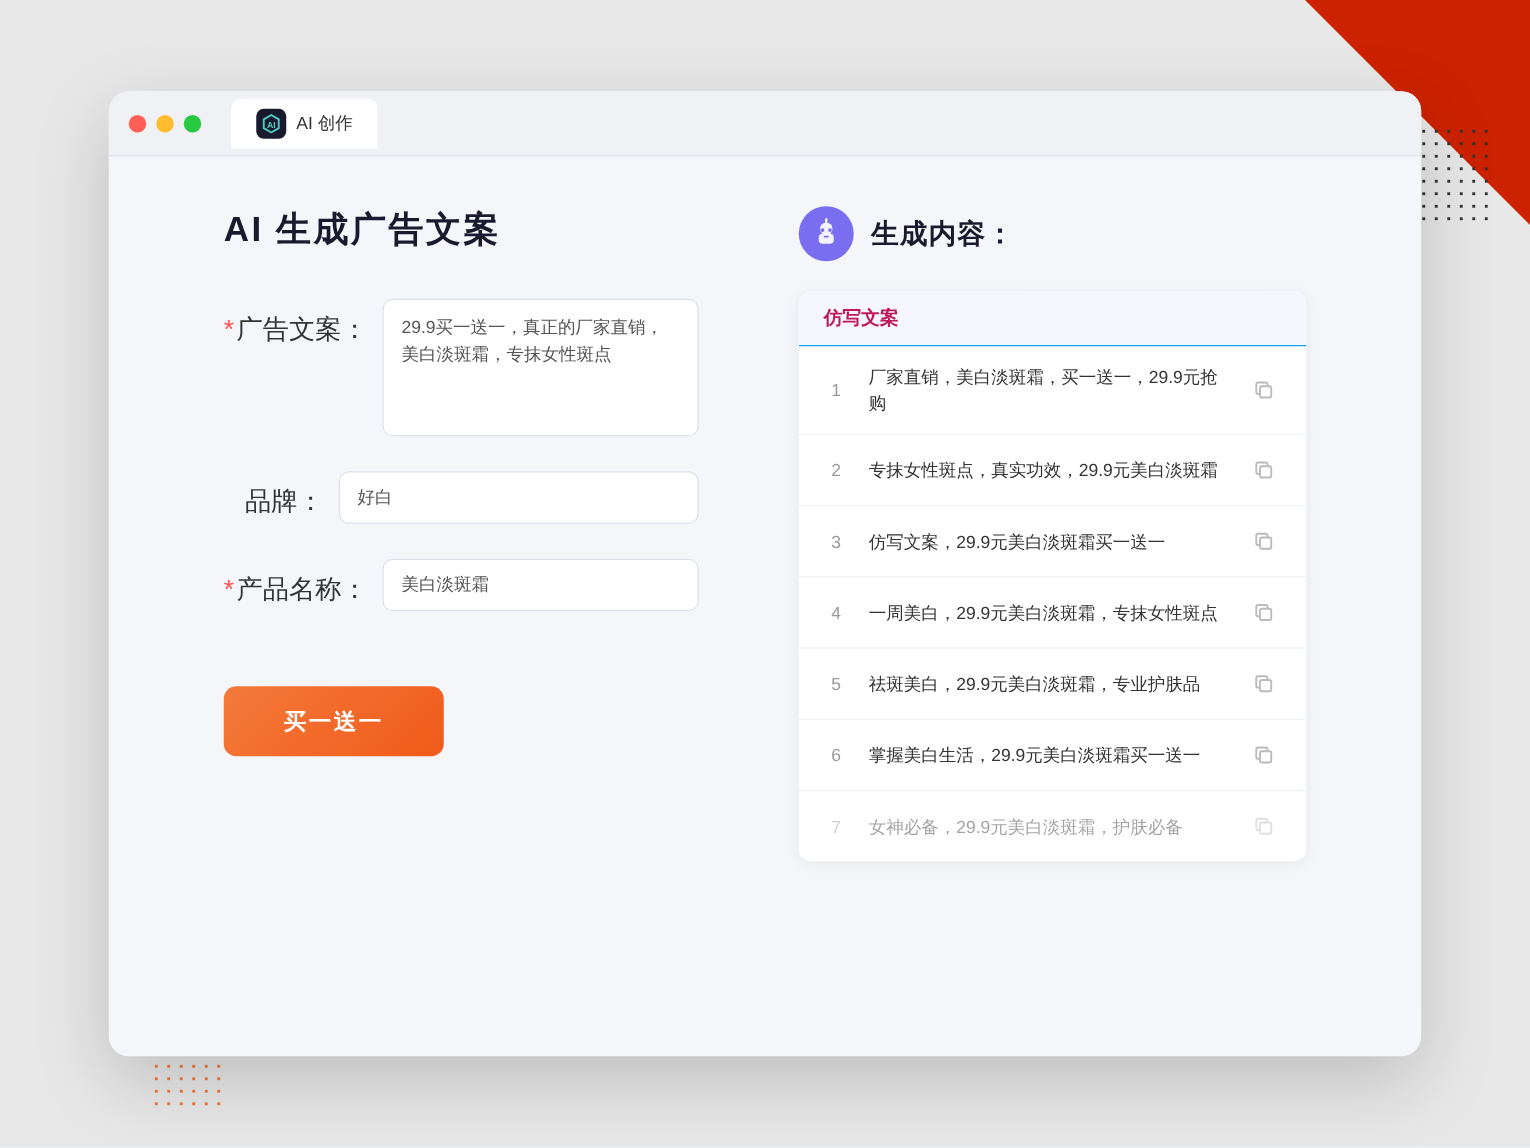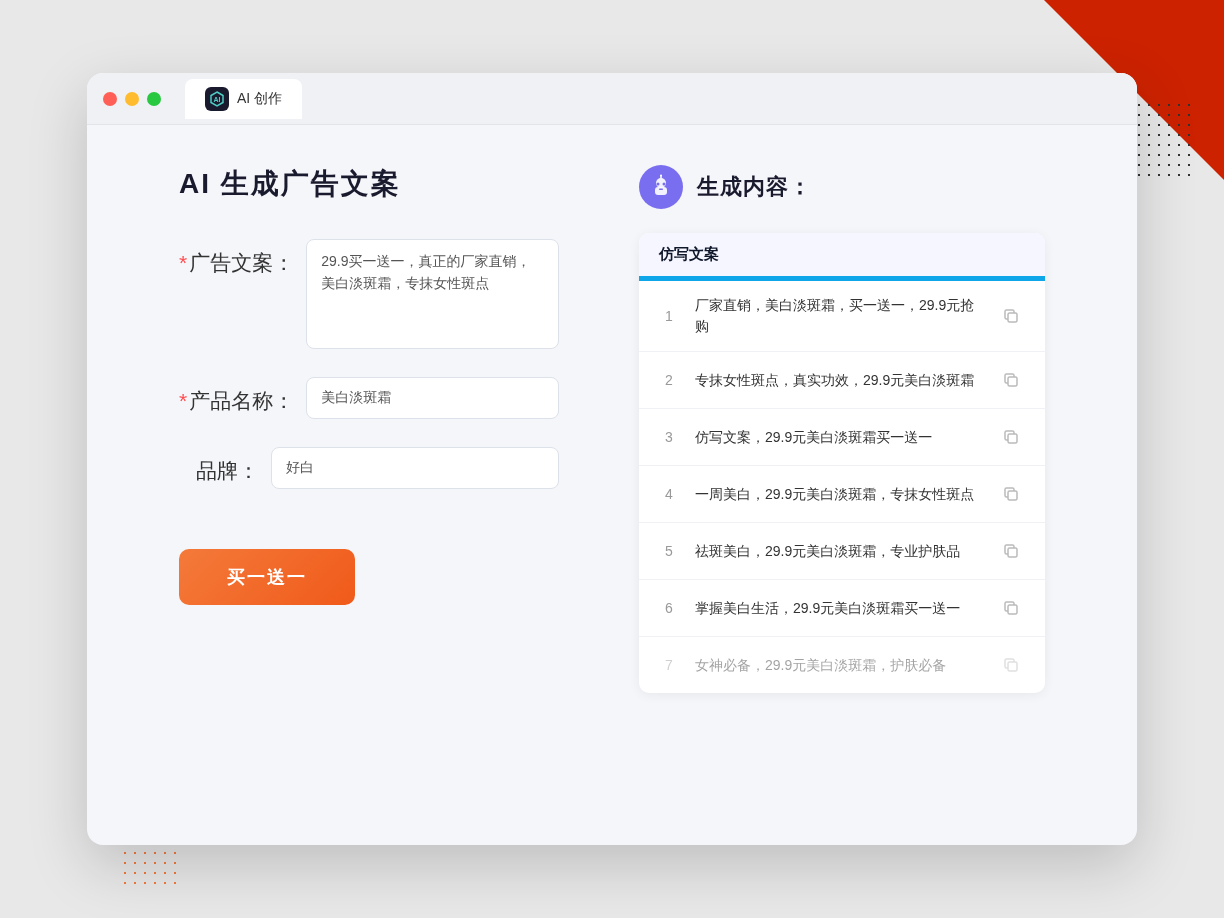--- a/index.html
+++ b/index.html
@@ -228,22 +228,22 @@
       border-radius: 10px;
       overflow: hidden;
       box-shadow: 0 2px 12px rgba(0,0,0,0.06);
     }
 
     .table-header {
       background: #f5f6ff;
       padding: 12px 20px;
       font-size: 15px;
       font-weight: 600;
-      color: #0f172a;
-      border-bottom: 5px solid #0ea5e9;
+      color: #be185d;
+      border-bottom: 1px solid #0ea5e9;
     }
 
     .result-row {
       display: flex;
       align-items: center;
       padding: 14px 20px;
       border-bottom: 1px solid #f0f1f5;
       gap: 16px;
       transition: background 0.15s;
     }
@@ -316,30 +316,30 @@
       
       <div class="form-row">
         <label class="form-label">
           <span class="required-star">*</span><span>广告文案：</span>
         </label>
         <textarea class="form-input" style="">29.9买一送一，真正的厂家直销，美白淡斑霜，专抹女性斑点</textarea>
       </div>
 
       
       <div class="form-row">
+        <label class="form-label">品牌：</label>
+        <input type="text" class="form-input input-single" value="好白" style="">
+      </div>
+
+      
+      <div class="form-row">
         <label class="form-label">
           <span class="required-star">*</span><span>产品名称：</span>
         </label>
         <input type="text" class="form-input input-single" value="美白淡斑霜" style="">
-      </div>
-
-      
-      <div class="form-row">
-        <label class="form-label">品牌：</label>
-        <input type="text" class="form-input input-single" value="好白" style="">
       </div>
 
       
       <button class="submit-btn">买一送一</button>
     </div>
 
     <div class="right-panel">
       <div class="right-header">
         <div class="bot-icon">
 

